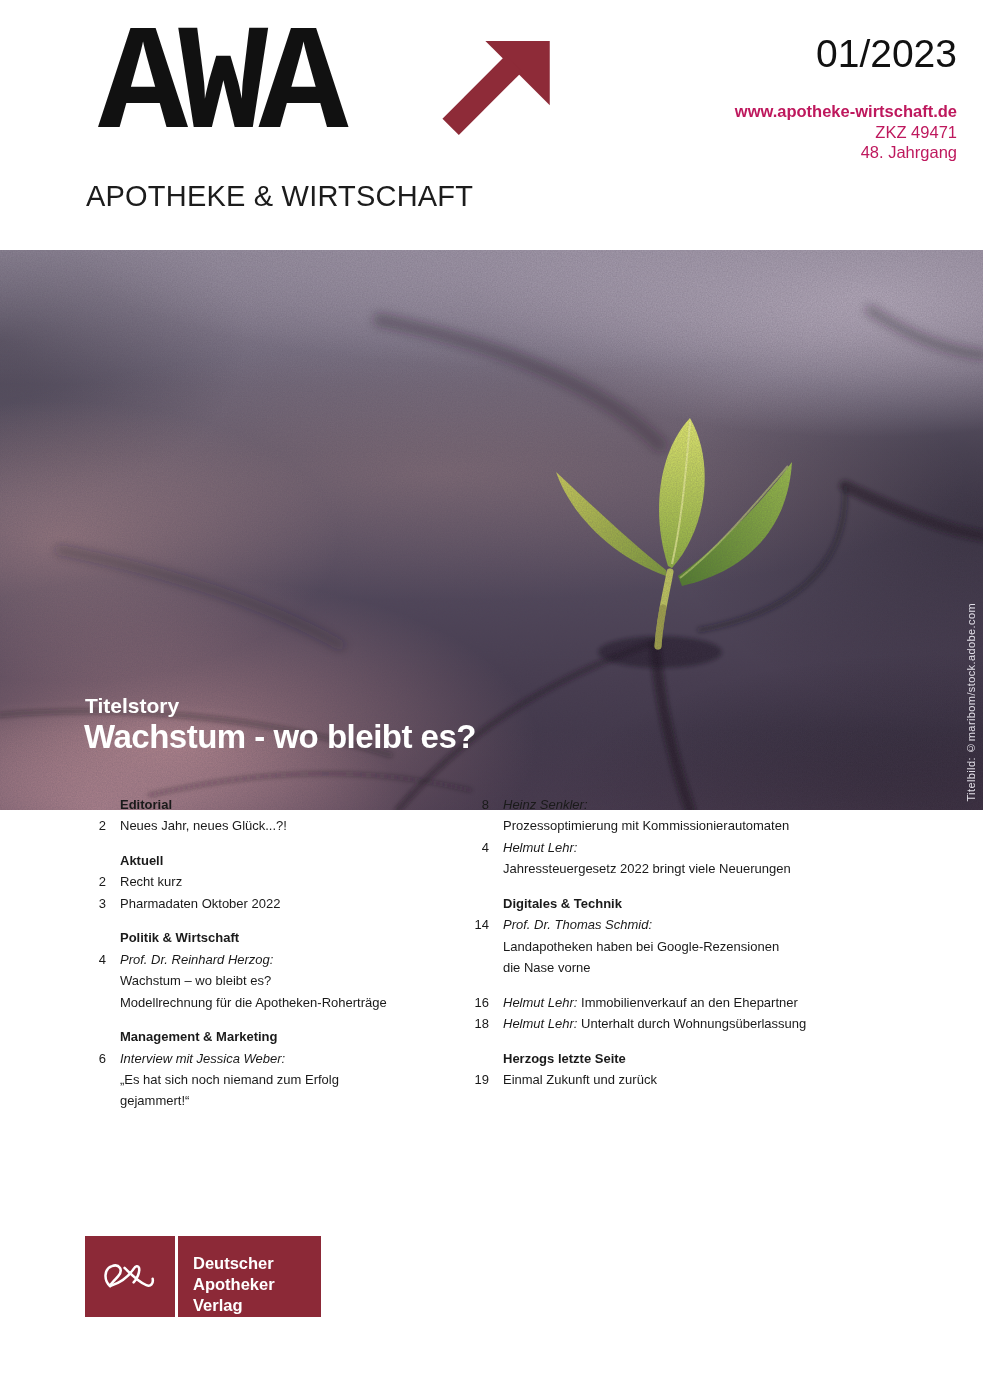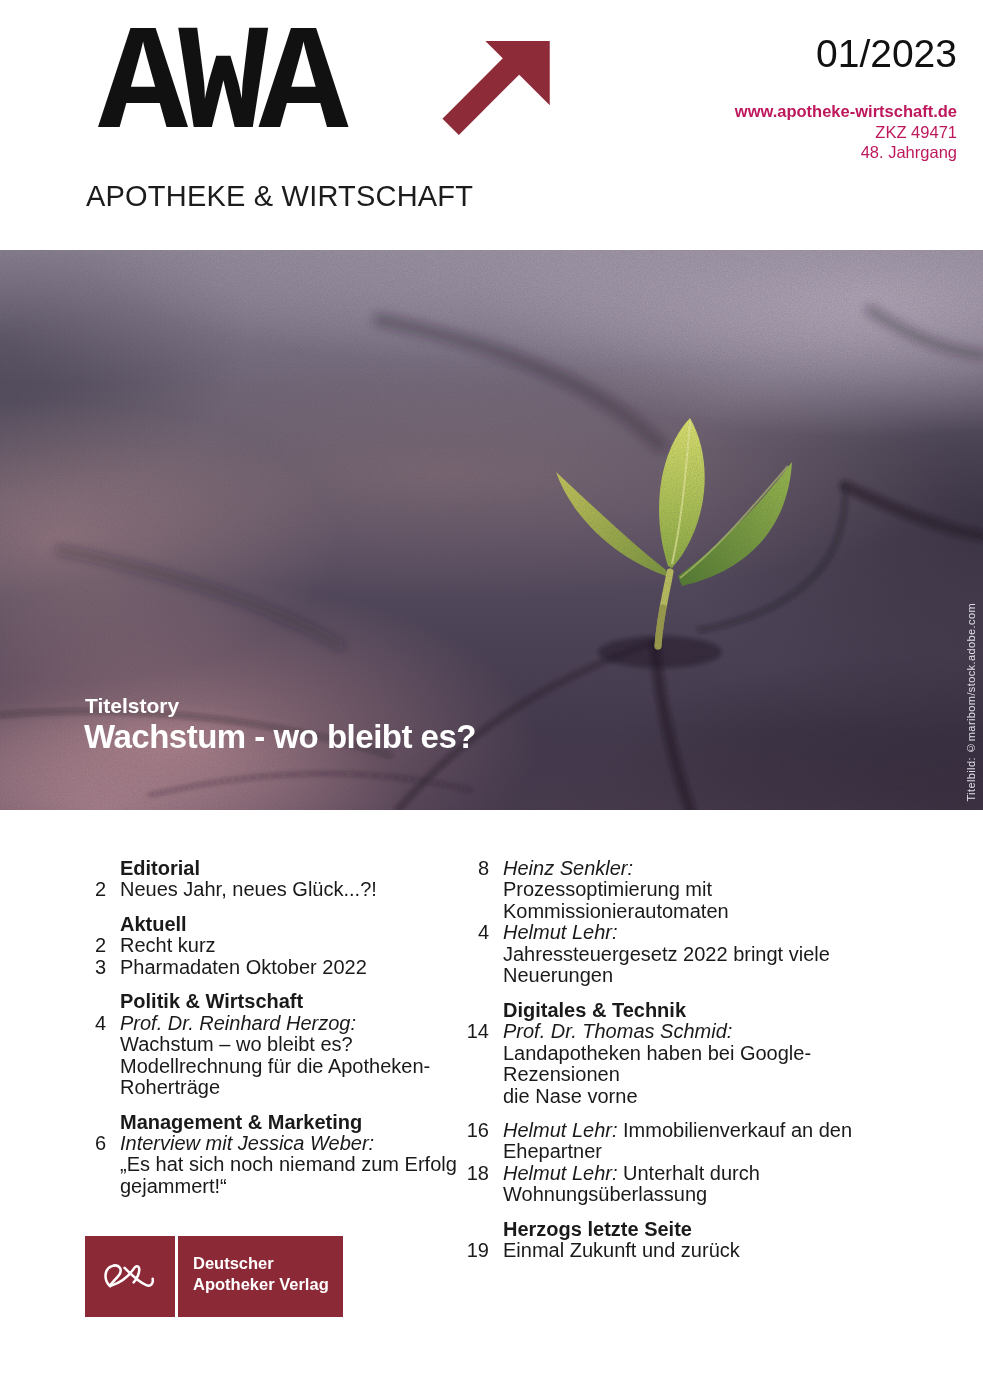--- a/index.html
+++ b/index.html
@@ -37,33 +37,33 @@
                  linear-gradient(0deg,rgba(96,74,96,0.30),transparent 14%);}
   .photo-layer{position:absolute;left:0;top:0;}
   .kicker{position:absolute;left:85px;top:444px;font-size:21px;font-weight:bold;color:#fff;}
   .cover-title{position:absolute;left:84px;top:468px;margin:0;font-size:33px;letter-spacing:-0.5px;
                font-weight:bold;color:#fff;}
   .photo-credit{position:absolute;right:6px;bottom:8px;writing-mode:vertical-rl;
                 transform:rotate(180deg);font-size:11px;color:rgba(240,238,245,0.92);
                 letter-spacing:0.4px;}
 
   
-  .toc-col{position:absolute;top:858px;font-size:20px;line-height:21.45px;}
+  .toc-col{position:absolute;top:794px;font-size:13px;line-height:21.45px;}
   #toc-col-0{left:78px;width:395px;}
   #toc-col-1{left:461px;width:465px;}
   .toc-section{margin-top:13px;}
   .toc-section:first-child{margin-top:0;}
   .toc-row{display:flex;}
   .toc-page{flex:none;width:28px;text-align:right;margin-right:14px;}
   .toc-text{flex:1;}
   .toc-row.heading .toc-text{font-weight:bold;}
   .it{font-style:italic;}
 
   
-  .publisher{position:absolute;left:85px;top:1236px;width:258px;height:81px;display:flex;
+  .publisher{position:absolute;left:85px;top:1236px;width:236px;height:81px;display:flex;
              background:#8C2937;}
   .pub-left{flex:none;width:90px;display:flex;align-items:center;justify-content:center;}
   .pub-divider{flex:none;width:3px;background:#ffffff;}
   .pub-right{flex:1;padding:17px 0 0 15px;color:#fff;font-size:16.5px;font-weight:bold;
              line-height:21px;}
 </style>
 </head>
 <body>
 
 <div class="page">

